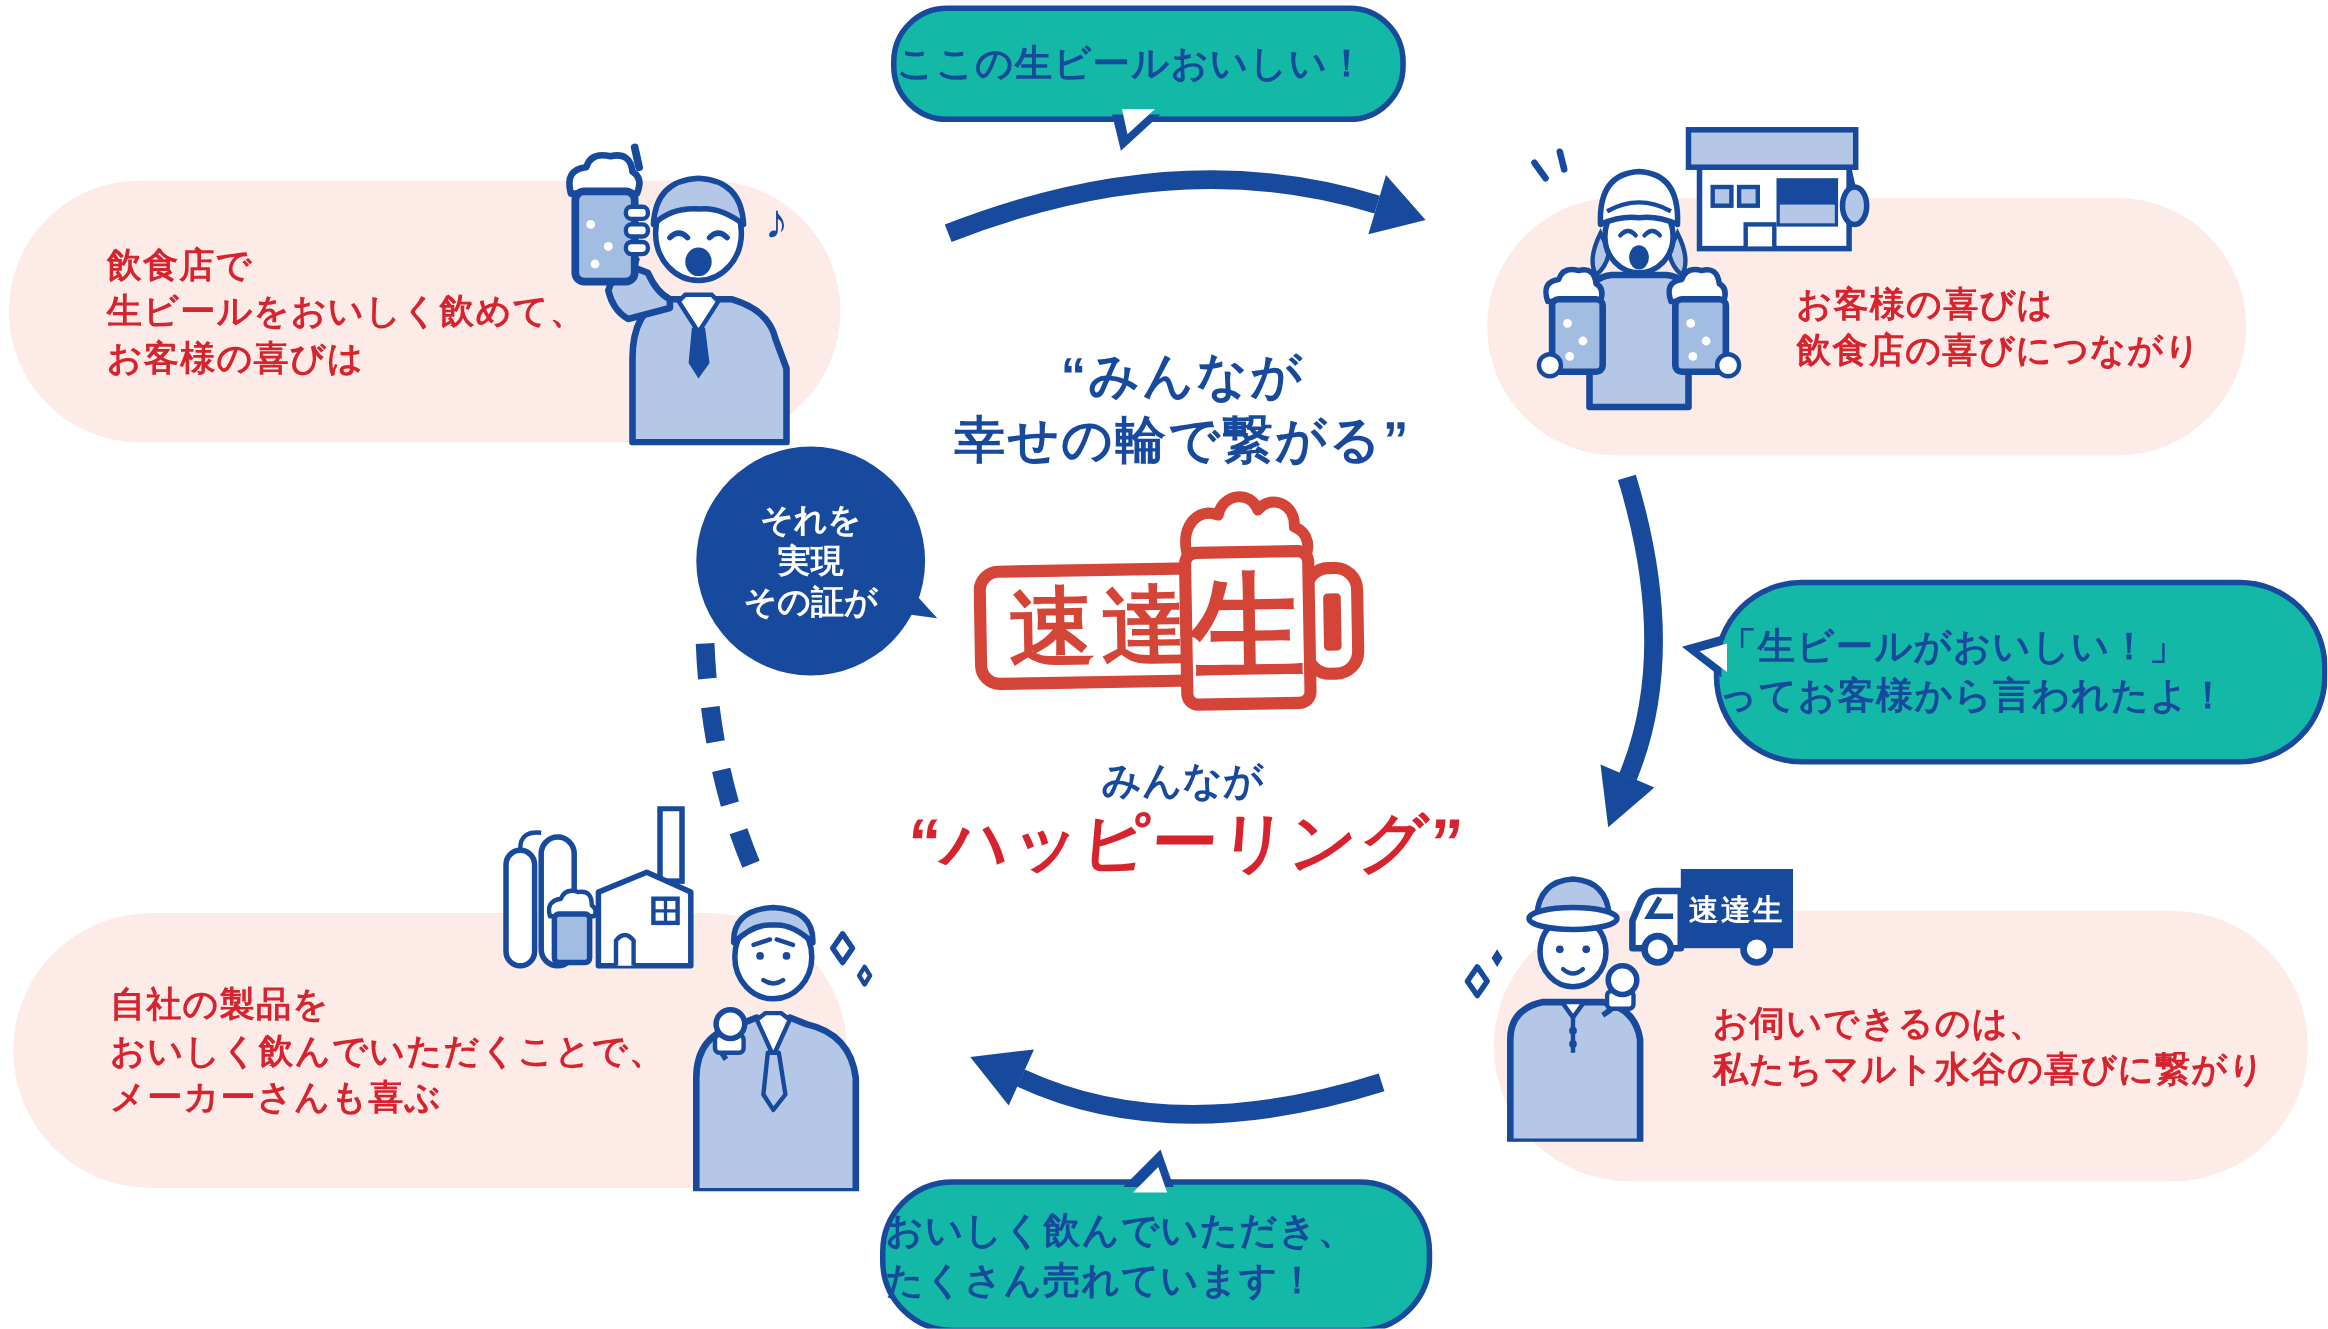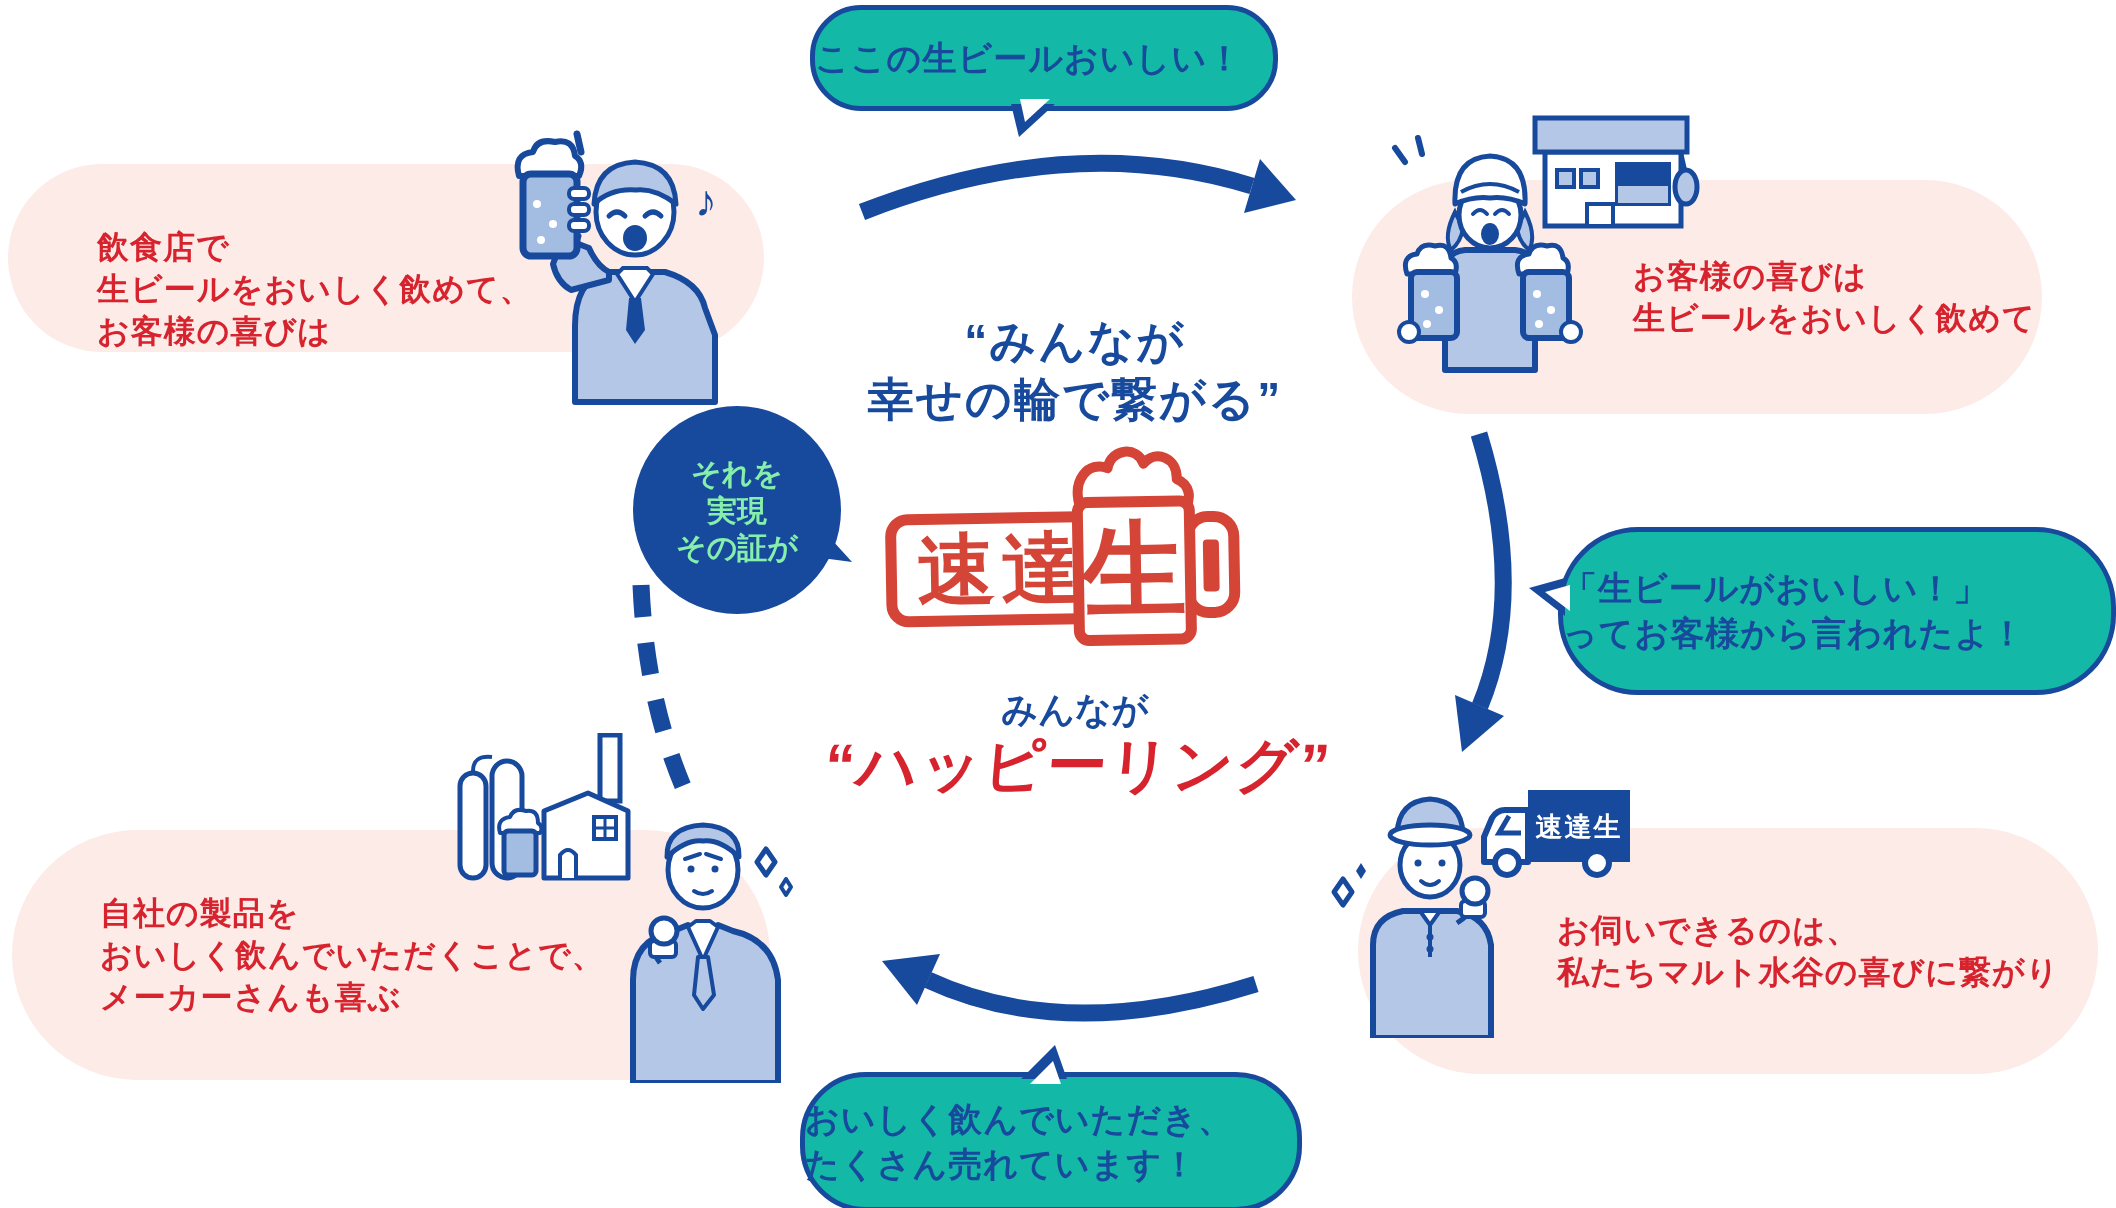--- a/index.html
+++ b/index.html
@@ -11,21 +11,21 @@
     --beer:#a3bce2;
   }
   html,body{margin:0;padding:0;background:#fff;}
   .canvas{position:relative;width:2116px;height:1208px;background:#fff;overflow:hidden;
           font-family:"Liberation Sans",sans-serif;}
 
   
   .card{position:absolute;background:var(--pink);display:flex;align-items:center;}
   .card-text{color:var(--red);font-weight:bold;font-size:32px;line-height:42px;letter-spacing:1px;}
   .card-text span{display:block;}
-  .card-tl{left:8px;top:164px;width:756px;height:188px;border-radius:120px;align-items:flex-end;}
+  .card-tl{left:8px;top:164px;width:756px;height:238px;border-radius:120px;}
   .card-tl .card-text{padding-left:89px;}
   .card-tr{left:1352px;top:180px;width:690px;height:234px;border-radius:117px;}
   .card-tr .card-text{padding-left:281px;}
   .card-br{left:1358px;top:828px;width:740px;height:246px;border-radius:123px;}
   .card-br .card-text{padding-left:199px;}
   .card-bl{left:12px;top:830px;width:758px;height:250px;border-radius:125px;}
   .card-bl .card-text{padding-left:88px;}
 
   
   .bubble{position:absolute;background:#14b8a6;border:5px solid var(--blue);
@@ -50,21 +50,21 @@
   .bubble-bottom{left:800px;top:1072px;width:492px;height:130px;border-radius:66px;}
   .bubble-bottom:before{content:"";position:absolute;top:-32px;left:216px;width:0;height:0;
       border-style:solid;border-width:0 12px 34px 34px;
       border-color:transparent transparent var(--blue) transparent;}
   .bubble-bottom:after{content:"";position:absolute;top:-16px;left:225px;width:0;height:0;
       border-style:solid;border-width:0 8px 23px 23px;
       border-color:transparent transparent #fff transparent;}
 
   
   .center-circle{position:absolute;left:633px;top:406px;width:208px;height:208px;border-radius:50%;
-      background:var(--blue);color:#86efac;display:flex;flex-direction:column;align-items:center;
+      background:var(--blue);color:#ffffff;display:flex;flex-direction:column;align-items:center;
       justify-content:center;font-weight:bold;font-size:30px;line-height:37px;text-align:center;z-index:5;}
   .center-circle:after{content:"";position:absolute;right:-14px;top:128px;width:0;height:0;
       border-style:solid;border-width:24px 0 4px 36px;
       border-color:transparent transparent transparent var(--blue);transform:rotate(14deg);}
   .center-circle span{display:block;}
 
   
   .tagline{position:absolute;left:725px;top:312px;width:700px;text-align:center;
       color:var(--blue);font-weight:bold;font-size:46px;line-height:58px;letter-spacing:2px;z-index:4;}
   .tagline span{display:block;}
@@ -86,21 +86,21 @@
   <div class="card card-tl">
     <div class="card-text">
       <span>飲食店で</span>
       <span>生ビールをおいしく飲めて、</span>
       <span>お客様の喜びは</span>
     </div>
   </div>
   <div class="card card-tr">
     <div class="card-text">
       <span>お客様の喜びは</span>
-      <span>生ビールをおいしく飲めて</span>
+      <span>飲食店の喜びにつながり</span>
     </div>
   </div>
   <div class="card card-br">
     <div class="card-text">
       <span>お伺いできるのは、</span>
       <span>私たちマルト水谷の喜びに繋がり</span>
     </div>
   </div>
   <div class="card card-bl">
     <div class="card-text">

